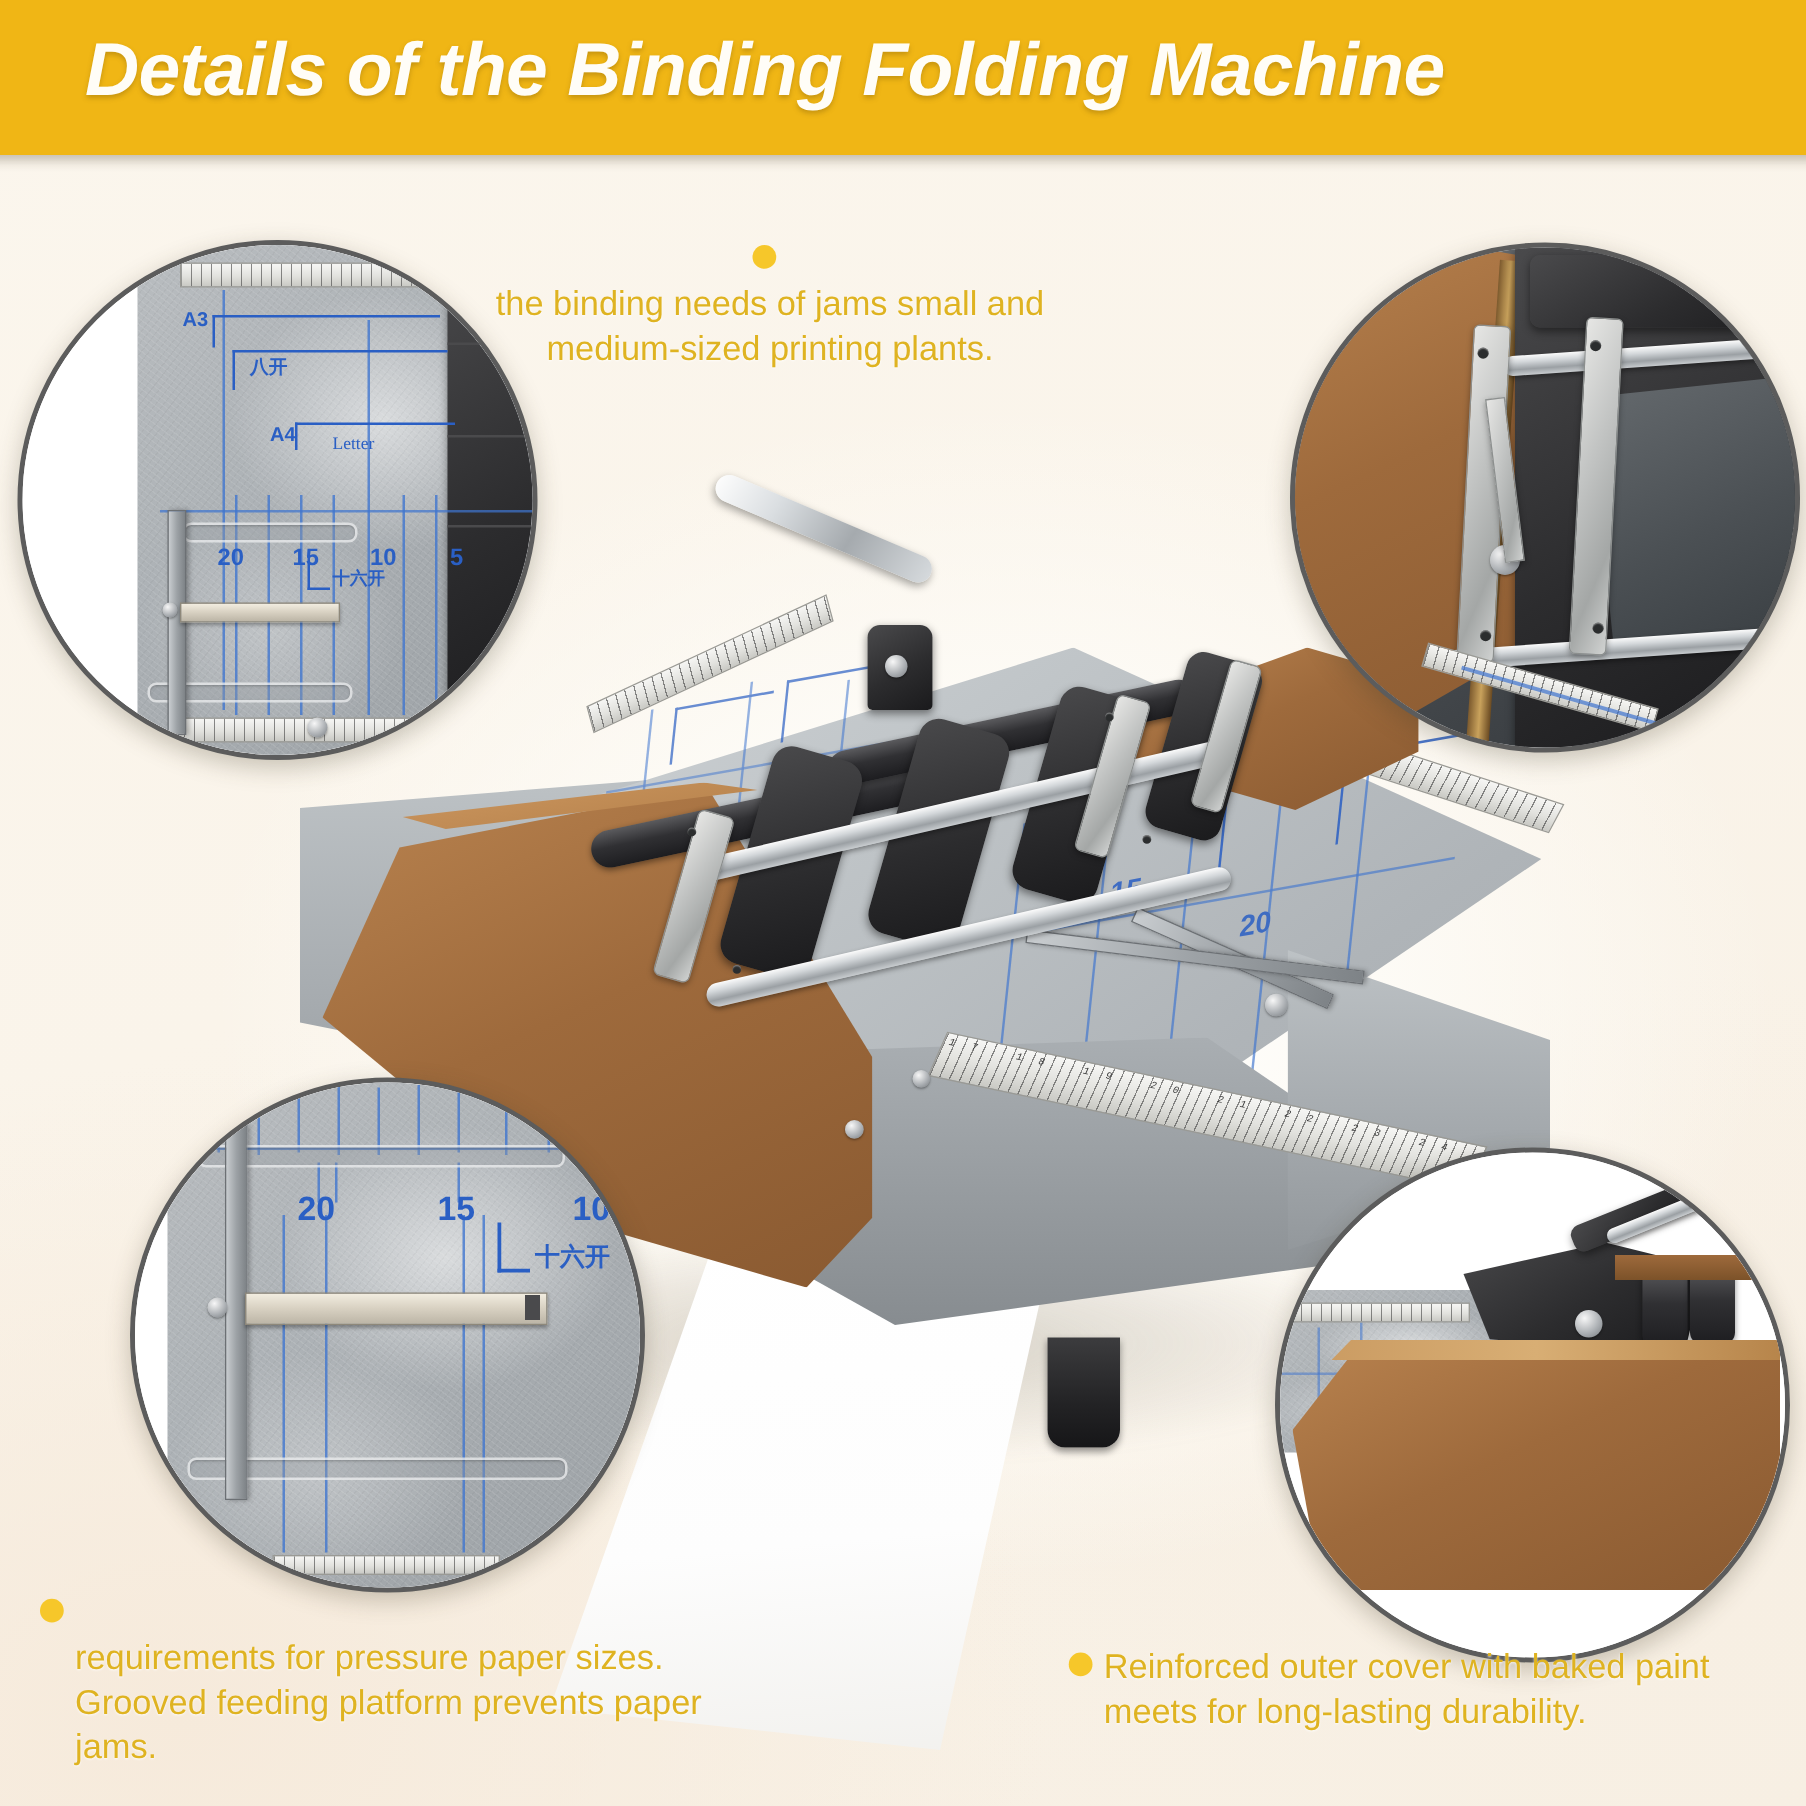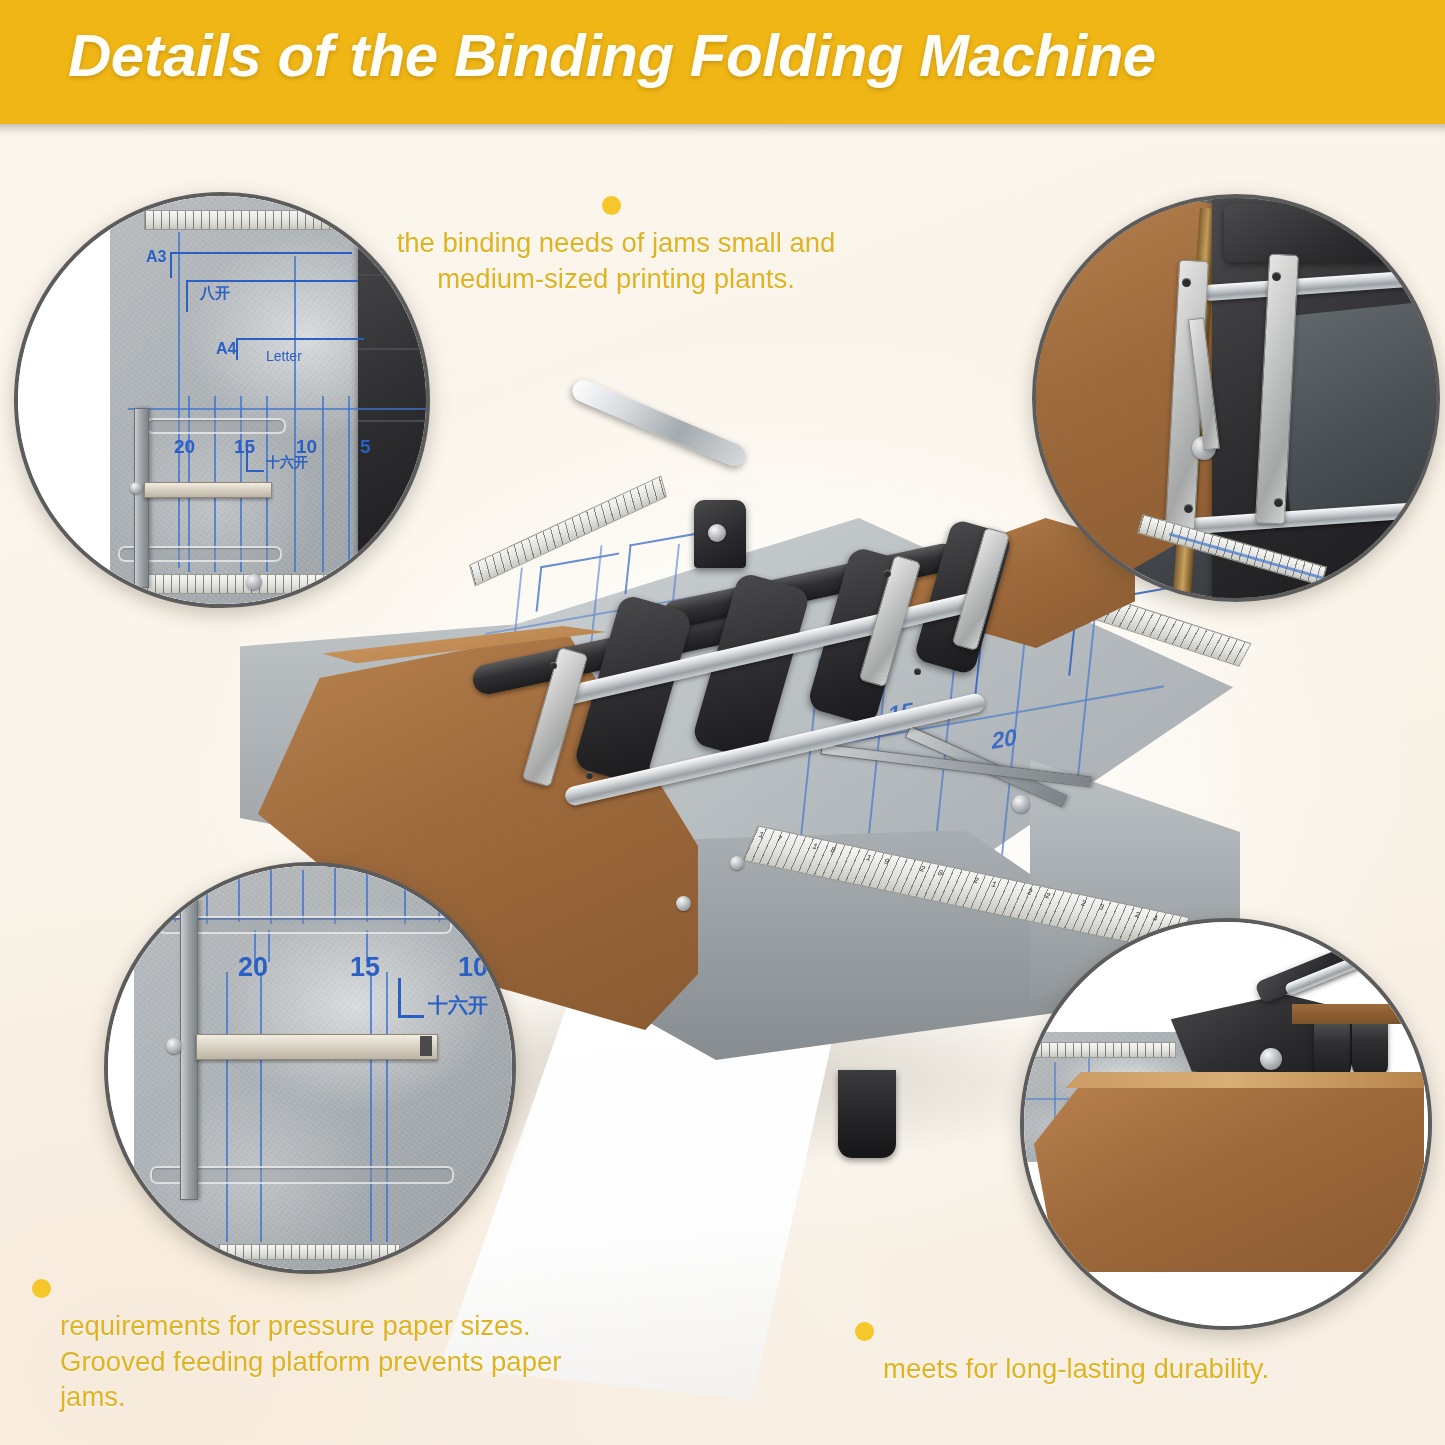--- a/index.html
+++ b/index.html
@@ -118,21 +118,21 @@
 
   
   .vline { position: absolute; width: 2px; background: #3E74CF; opacity: .78; }
   .hline { position: absolute; height: 2px; background: #3E74CF; opacity: .72; }
   .blabel {
     position: absolute;
     color: #2A5FC4;
     font-weight: bold;
     font-family: "Liberation Sans", sans-serif;
   }
-  .blabel.thin { font-weight: normal; font-family: Liberation Sans, sans-serif; }
+  .blabel.thin { font-weight: normal; font-family: Liberation Serif, serif; }
 
   
   .bracket { position: absolute; }
   .bracket .bv { position: absolute; left: 0; top: 0; width: 2px; background: #2A5FC4; }
   .bracket .bh { position: absolute; left: 0; top: 0; height: 2px; background: #2A5FC4; }
 
   
   .baffle-h {
     position: absolute;
     background: linear-gradient(180deg, #F2EDE0 0%, #DAD3C4 45%, #BCB5A6 100%);
@@ -591,18 +591,18 @@
     <span class="line">
       <span class="bullet"></span>
     </span>
     <span class="line hang">requirements for pressure paper sizes.</span>
     <span class="line hang">Grooved feeding platform prevents paper</span>
     <span class="line hang">jams.</span>
   </div>
 
   <div class="callout c4">
     <span class="line">
-      <span class="bullet"></span>
+      <span class="bullet"></span><span>Reinforced outer cover with baked paint</span>
     </span>
     <span class="line hang">meets for long-lasting durability.</span>
   </div>
 
 </div>
 
 </body></html>

